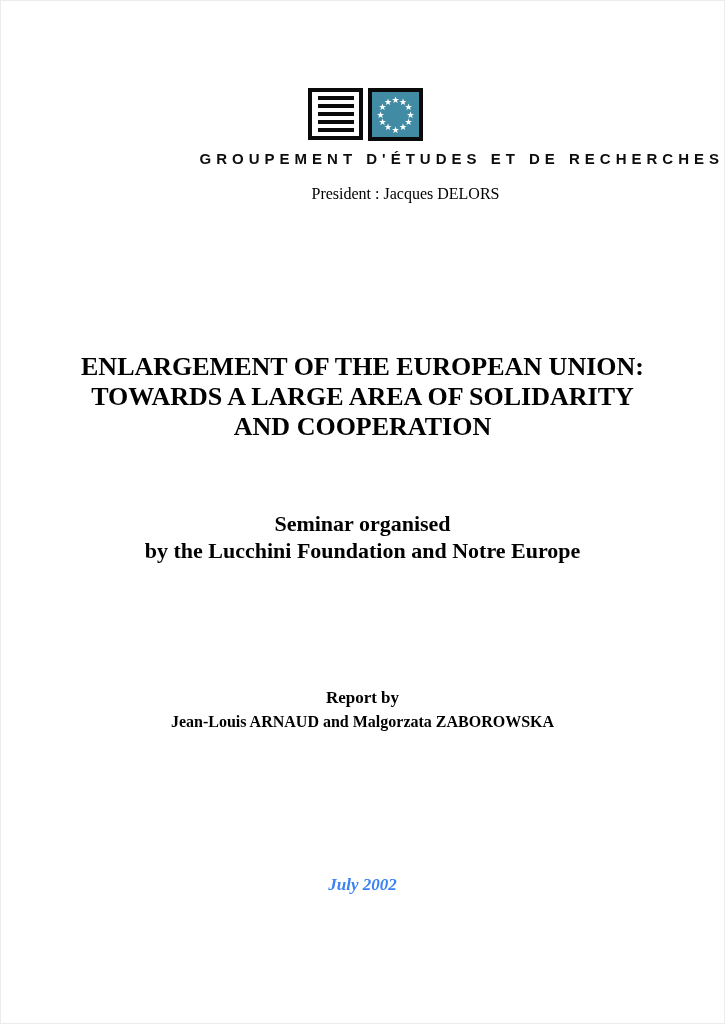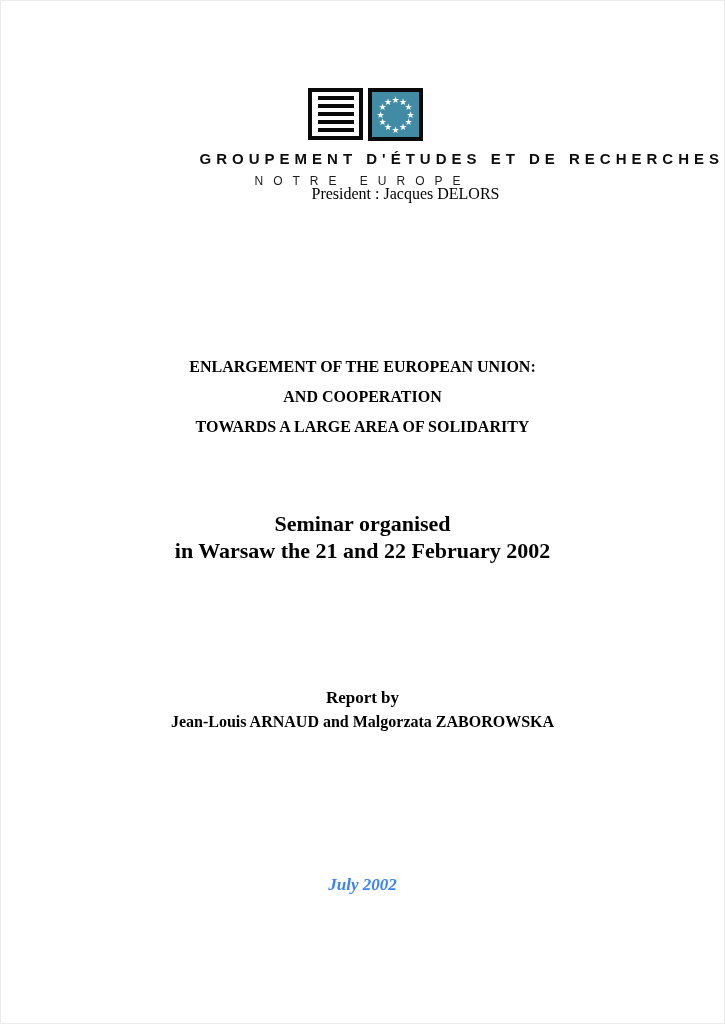--- a/index.html
+++ b/index.html
@@ -109,21 +109,21 @@
   }
 
   
   .title-block {
     position: absolute;
     top: 351px;
     left: 0;
     width: 100%;
     text-align: center;
     font-weight: 700;
-    font-size: 16px;
+    font-size: 26px;
     line-height: 30px;
     color: #000;
   }
 
   
   .seminar-block {
     position: absolute;
     top: 509px;
     left: 0;
     width: 100%;
@@ -189,33 +189,32 @@
           <span class="eu-star" style="color: rgb(255, 255, 255); left: 10.5096px; top: 30px;">★</span>
           <span class="eu-star" style="color: rgb(255, 255, 255); left: 8.5px; top: 22.5px;">★</span>
           <span class="eu-star" style="color: rgb(255, 255, 255); left: 10.5096px; top: 15px;">★</span>
           <span class="eu-star" style="color: rgb(255, 255, 255); left: 16px; top: 9.50962px;">★</span>
         </div>
     </div>
   </div>
 
   <div class="org-line">GROUPEMENT D'ÉTUDES ET DE RECHERCHES</div>
 
-  <div class="notre-line">NOTRE EUROPE</div>
 
   <div class="president-line">President : Jacques DELORS</div>
 
   <div class="title-block">
     <div>ENLARGEMENT OF THE EUROPEAN UNION:</div>
+    <div>TOWARDS A LARGE AREA OF SOLIDARITY</div>
     <div>AND COOPERATION</div>
-    <div>TOWARDS A LARGE AREA OF SOLIDARITY</div>
   </div>
 
   <div class="seminar-block">
     <div>Seminar organised</div>
-    <div>in Warsaw the 21 and 22 February 2002</div>
+    <div>by the Lucchini Foundation and Notre Europe</div>
   </div>
 
   <div class="report-block">
     <div class="report-label">Report by</div>
     <div class="report-authors">Jean-Louis ARNAUD and Malgorzata ZABOROWSKA</div>
   </div>
 
   <div class="date-line">July 2002</div>
 
 </div>

